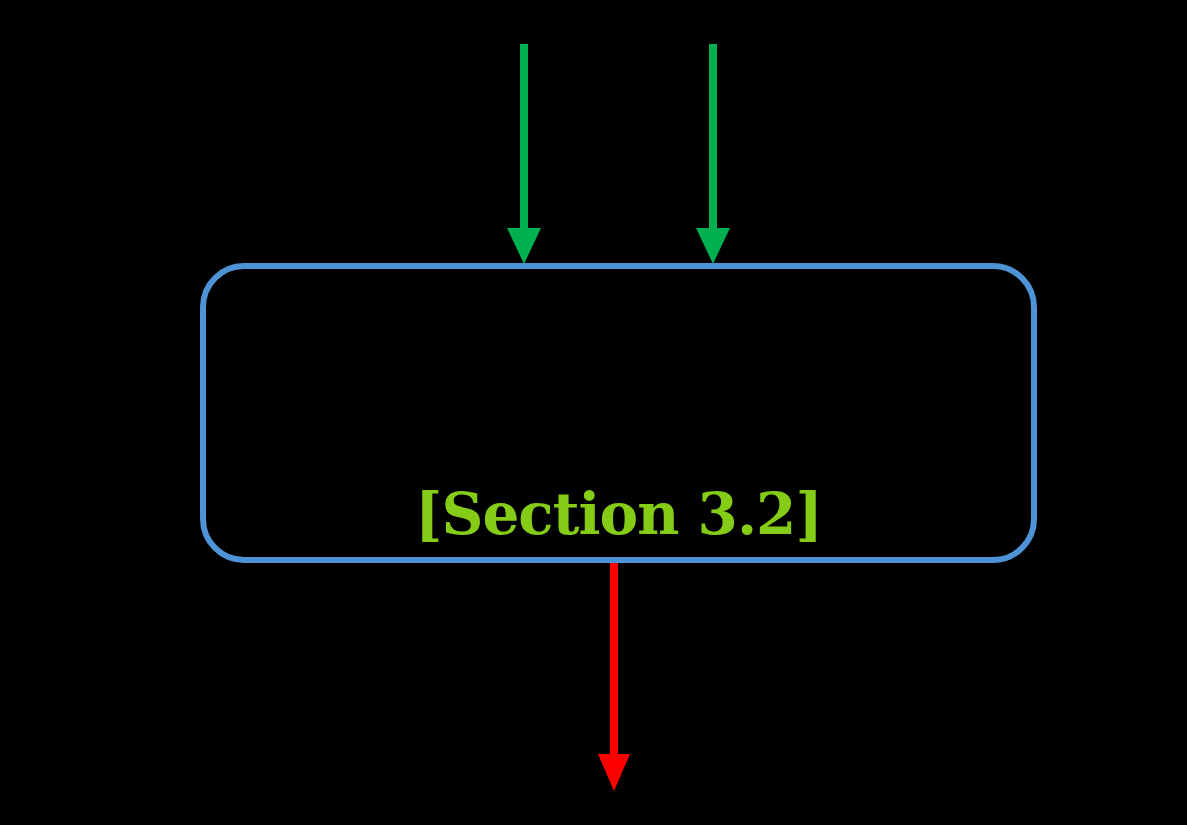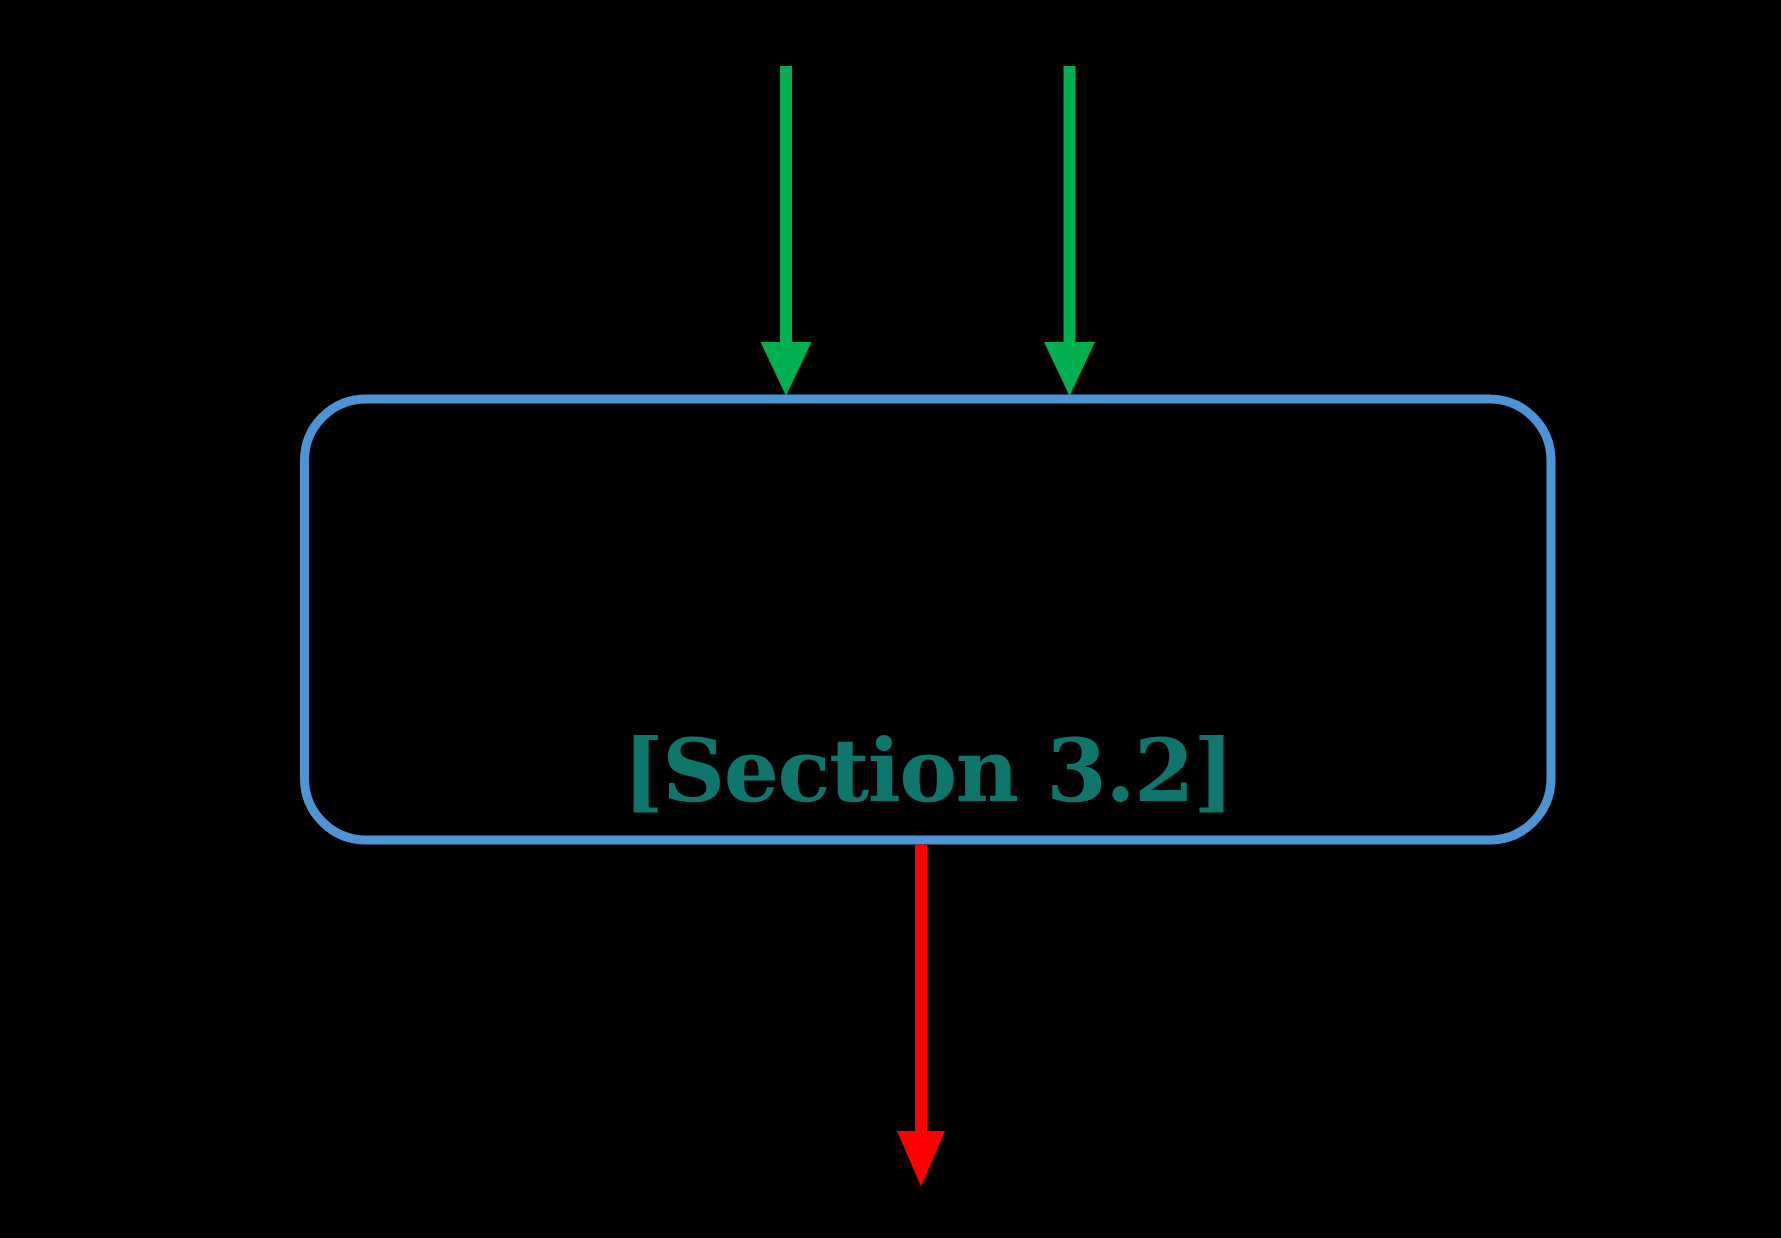--- a/index.html
+++ b/index.html
@@ -62,19 +62,19 @@
 
 <div class="canvas" style="background: rgb(0, 0, 0);">
 
   <div class="arrow-stem stem-input-left" style="background: rgb(0, 176, 80);"></div>
   <div class="arrow-head head-input-left" style="border-top-color: rgb(0, 176, 80);"></div>
 
   <div class="arrow-stem stem-input-right" style="background: rgb(0, 176, 80);"></div>
   <div class="arrow-head head-input-right" style="border-top-color: rgb(0, 176, 80);"></div>
 
   <div class="node-box" style="border-color: rgb(78, 147, 214);">
-    <span class="node-label" style="color: #0f766e;">[Section 3.2]</span>
+    <span class="node-label" style="color: #84cc16;">[Section 3.2]</span>
   </div>
 
   <div class="arrow-stem stem-output" style="background: rgb(255, 0, 0);"></div>
   <div class="arrow-head head-output" style="border-top-color: rgb(255, 0, 0);"></div>
 
 </div>
 
 </body></html>

